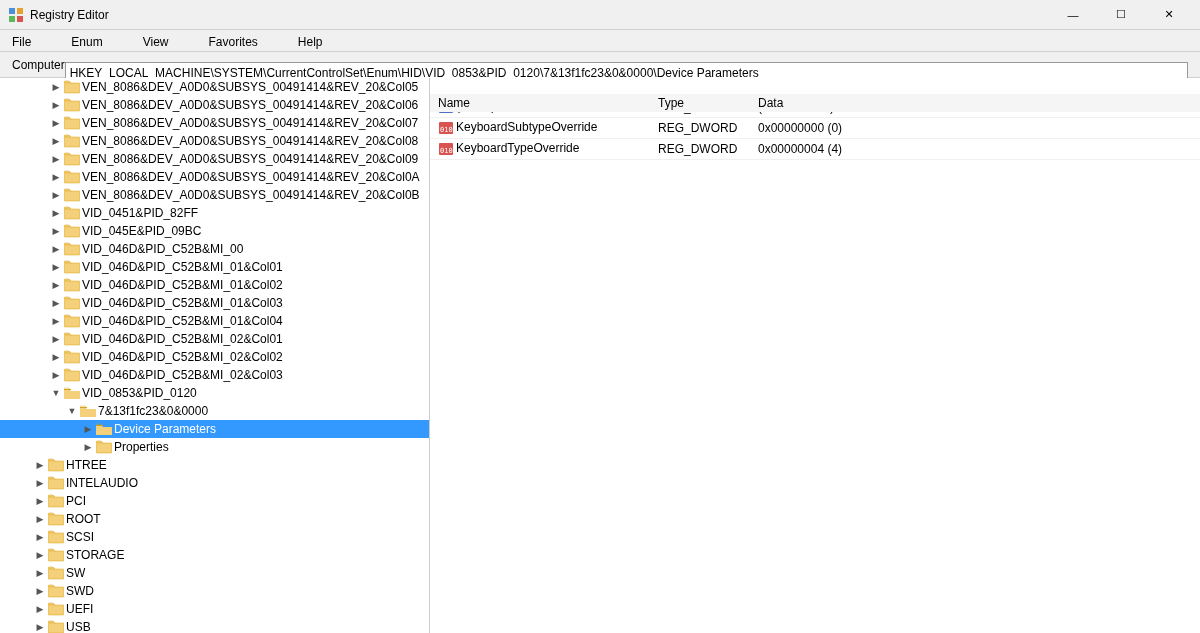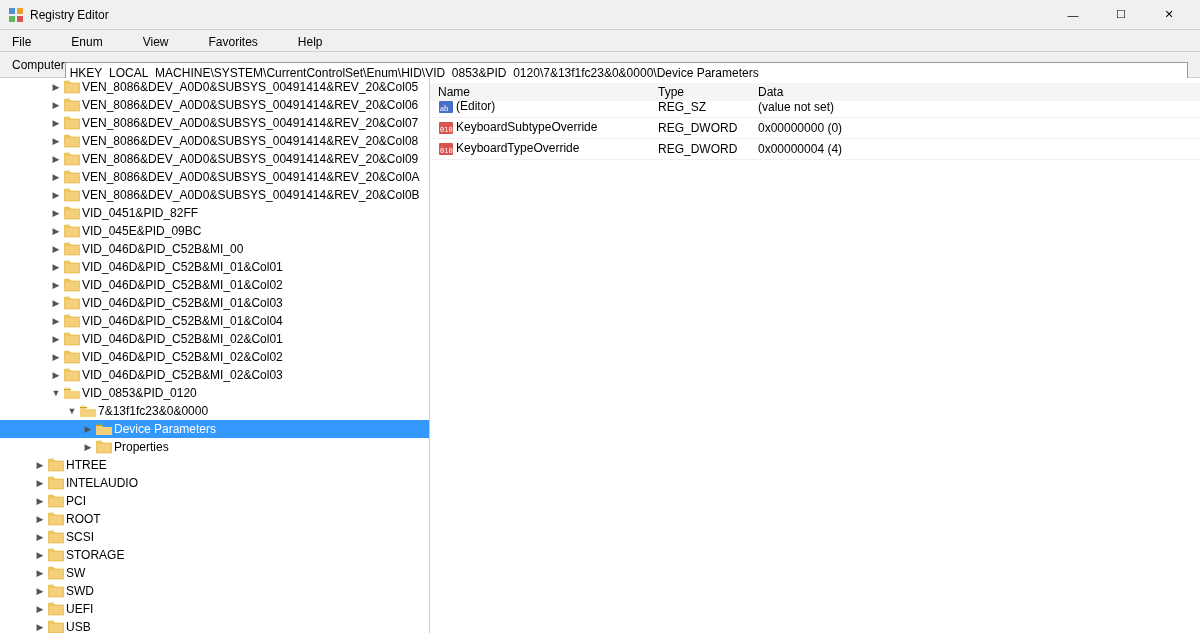--- a/index.html
+++ b/index.html
@@ -166,21 +166,21 @@
       border-collapse: collapse;
     }
     .values-table th {
       background: #f5f5f5;
       border-bottom: 1px solid #ddd;
       text-align: left;
       padding: 2px 8px;
       font-size: 12px;
       font-weight: normal;
       position: sticky;
-      top: 5px;
+      top: 16px;
       z-index: 1;
     }
     .values-table td {
       padding: 2px 8px;
       font-size: 12px;
       border-bottom: 1px solid #f0f0f0;
       white-space: nowrap;
     }
 
     .col-name { width: 220px; }

